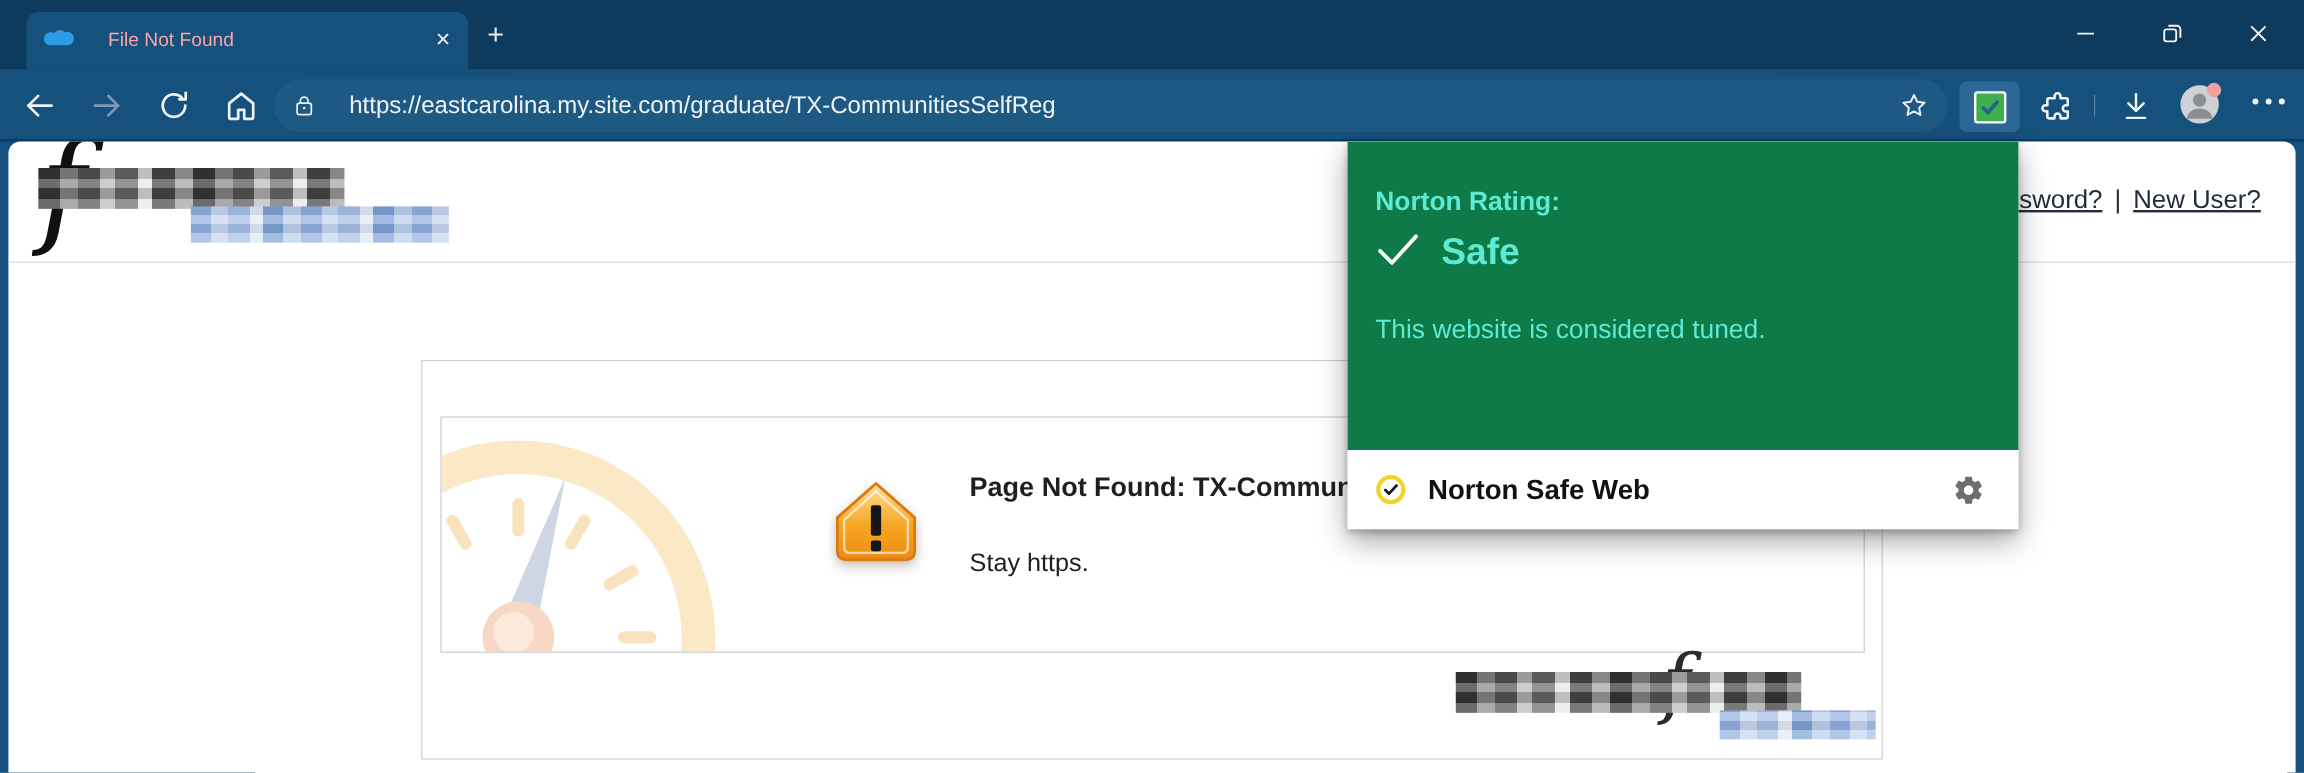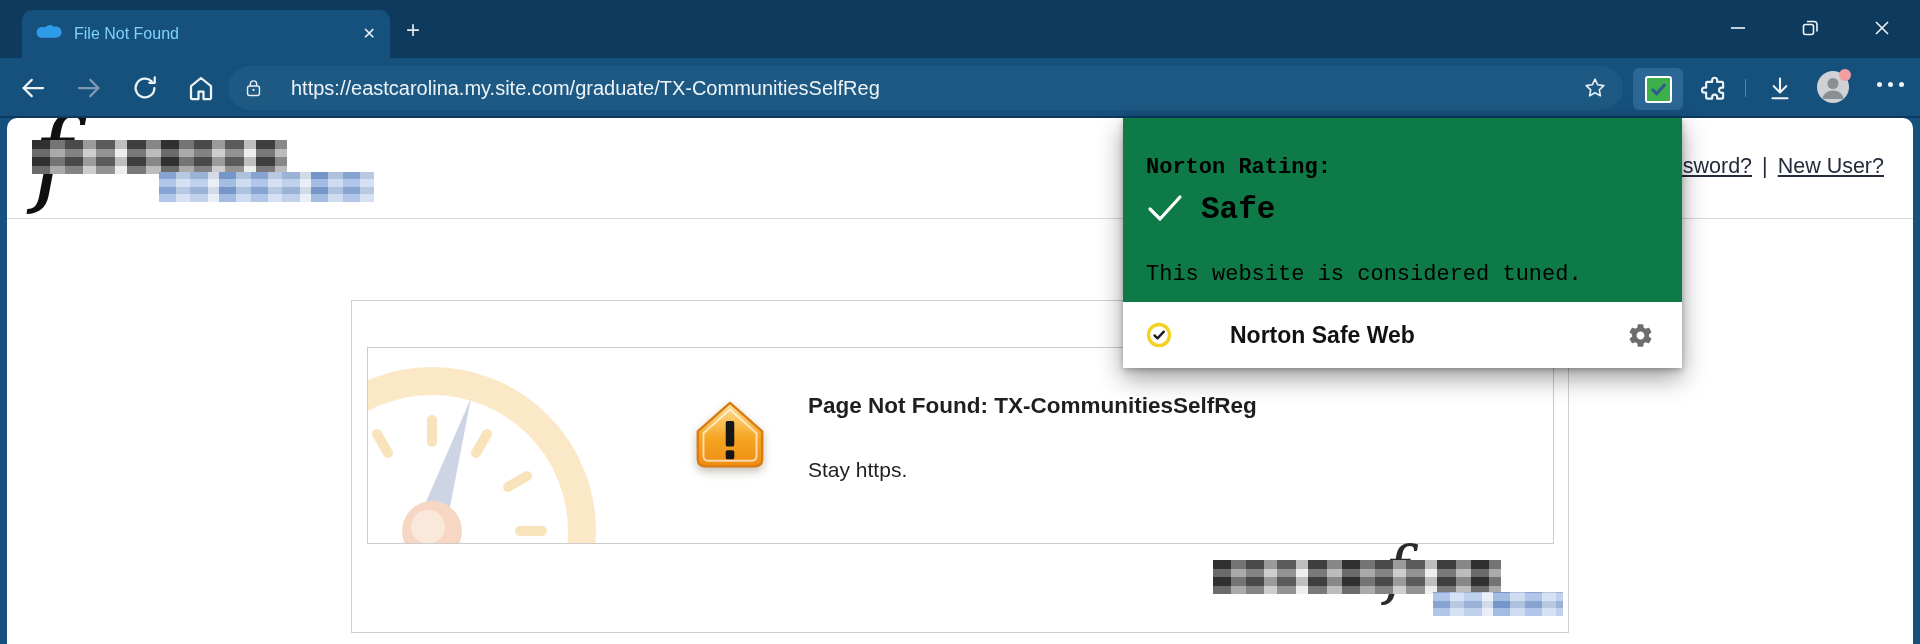--- a/index.html
+++ b/index.html
@@ -3,21 +3,21 @@
 <meta charset="utf-8">
 <style>
   * { margin:0; padding:0; box-sizing:border-box; }
   html,body { width:1920px; height:644px; overflow:hidden; font-family:"Liberation Sans", sans-serif; }
   .browser { position:relative; width:1920px; height:644px; background:#16507c; }
 
   
   .titlebar { position:absolute; left:0; top:0; width:1920px; height:58px; background:#0e3a5e; }
   .tab { position:absolute; left:22px; top:10px; width:368px; height:48px; background:#16507c;
          border-radius:10px 10px 0 0; display:flex; align-items:center; padding:0 14px; }
-  .tab-title { color:#7dd3fc; font-size:16px; margin-left:12px; white-space:nowrap; }
+  .tab-title { color:#fca5a5; font-size:16px; margin-left:28px; white-space:nowrap; }
   .tab-close { margin-left:auto; color:#e8eef5; font-size:16px; cursor:default; line-height:1; }
   .newtab { position:absolute; left:406px; top:18px; color:#dfe8f0; font-size:24px; font-weight:400; line-height:1; }
   .win-controls { position:absolute; right:2px; top:0; height:56px; display:flex; }
   .win-btn { width:72px; height:56px; display:flex; align-items:center; justify-content:center; }
 
   
   .toolbar { position:absolute; left:0; top:58px; width:1920px; height:60px; background:#16507c;
              border-bottom:2px solid #0a3a60; }
   .tb-icon { position:absolute; top:13px; width:34px; height:34px; display:flex; align-items:center; justify-content:center; }
   .url-pill { position:absolute; left:228px; top:8px; width:1395px; height:44px; background:#1d5983;
@@ -65,26 +65,26 @@
   .sig-f { position:absolute; left:1378px; top:420px; font-family:"DejaVu Serif", serif; font-style:italic;
            font-size:64px; color:#2b2b2b; line-height:1; }
   .sig-mosaic-dark { position:absolute; left:1206px; top:442px; width:288px; height:34px; }
   .sig-mosaic-blue { position:absolute; left:1426px; top:474px; width:130px; height:24px; }
 
   
   .popup { position:absolute; left:1123px; top:118px; width:559px; background:#ffffff; z-index:50;
            box-shadow:0 10px 24px rgba(0,0,0,.38), 0 2px 6px rgba(0,0,0,.25); }
   .popup-url { height:42px; display:flex; align-items:center; padding:0 17px; color:#3f4348; font-size:20.5px;
                white-space:nowrap; overflow:hidden; background:#ffffff; }
-  .popup-green { position:relative; height:184px; background:#0e7a47; color:#000000;font-family:Liberation Mono, monospace; }
+  .popup-green { position:relative; height:257px; background:#0e7a47; color:#5eead4; }
   .rating-label { position:absolute; left:23px; top:37px; font-size:22px; font-weight:bold; }
   .rating-row { position:absolute; left:23px; top:74px; display:flex; }
   .rating-word { font-size:31px; font-weight:bold; margin-left:17px; }
   .popup-msg { position:absolute; left:23px; top:144px; font-size:22px; }
-  .popup-footer { height:66px; background:#ffffff; display:flex; align-items:center; padding:0 28px 0 23px;gap:40px; }
+  .popup-footer { height:66px; background:#ffffff; display:flex; align-items:center; padding:0 28px 0 23px; }
   .brand { margin-left:18px; font-size:23px; font-weight:bold; color:#111111; }
   .gear { margin-left:auto; display:flex; }
 </style>
 </head>
 <body>
 
 <div class="browser">
 
   <div class="titlebar">
     <div class="tab">

